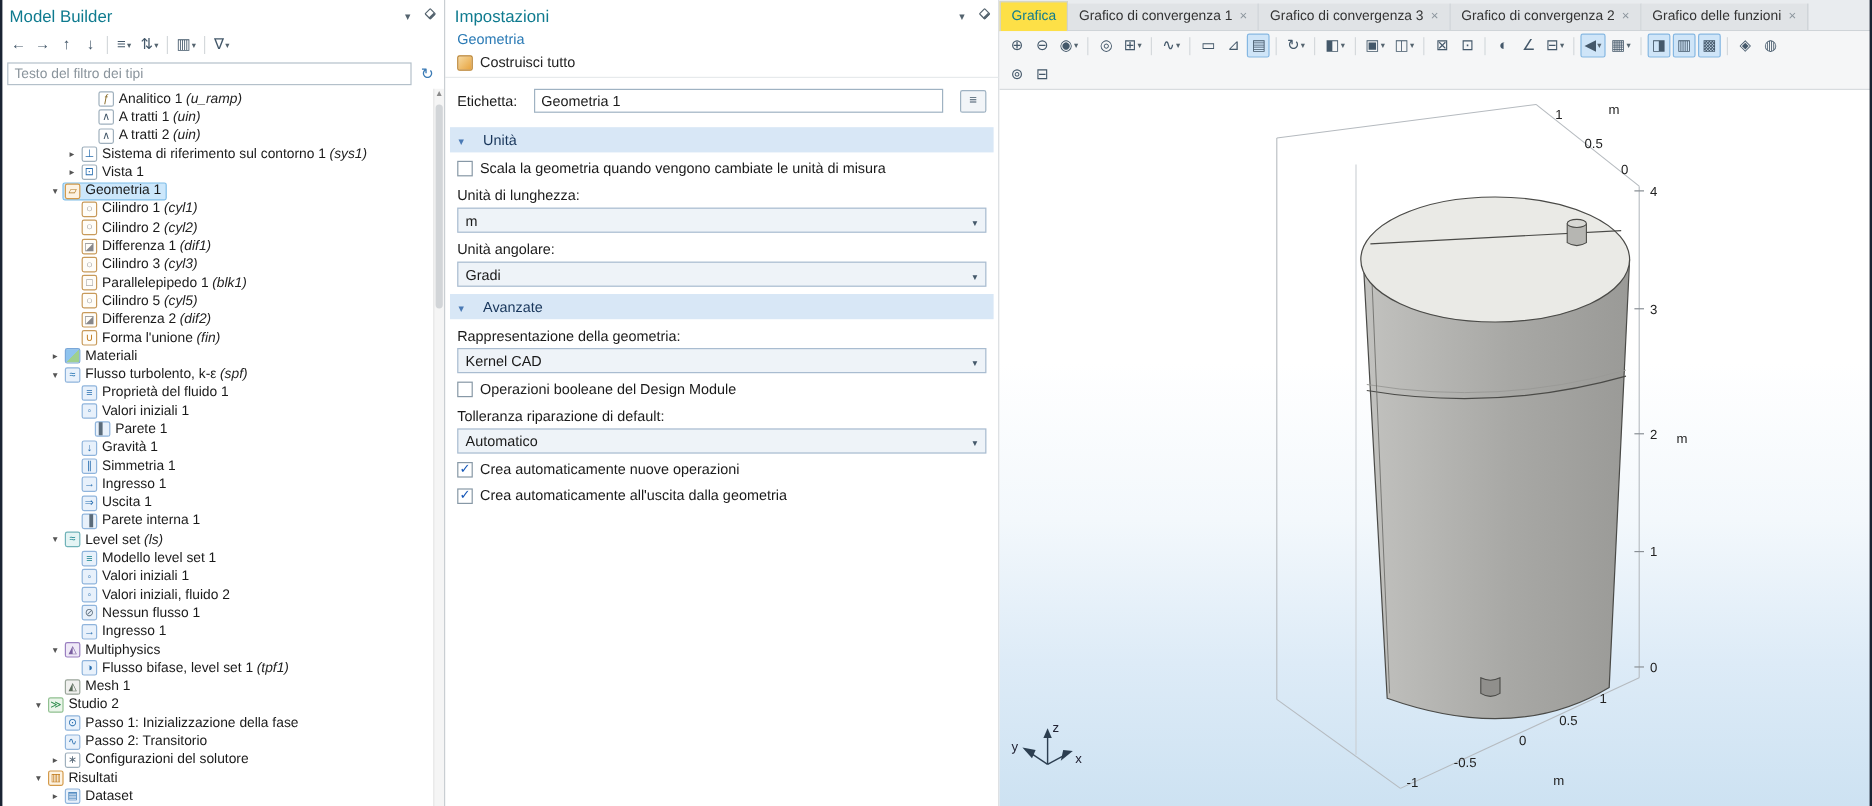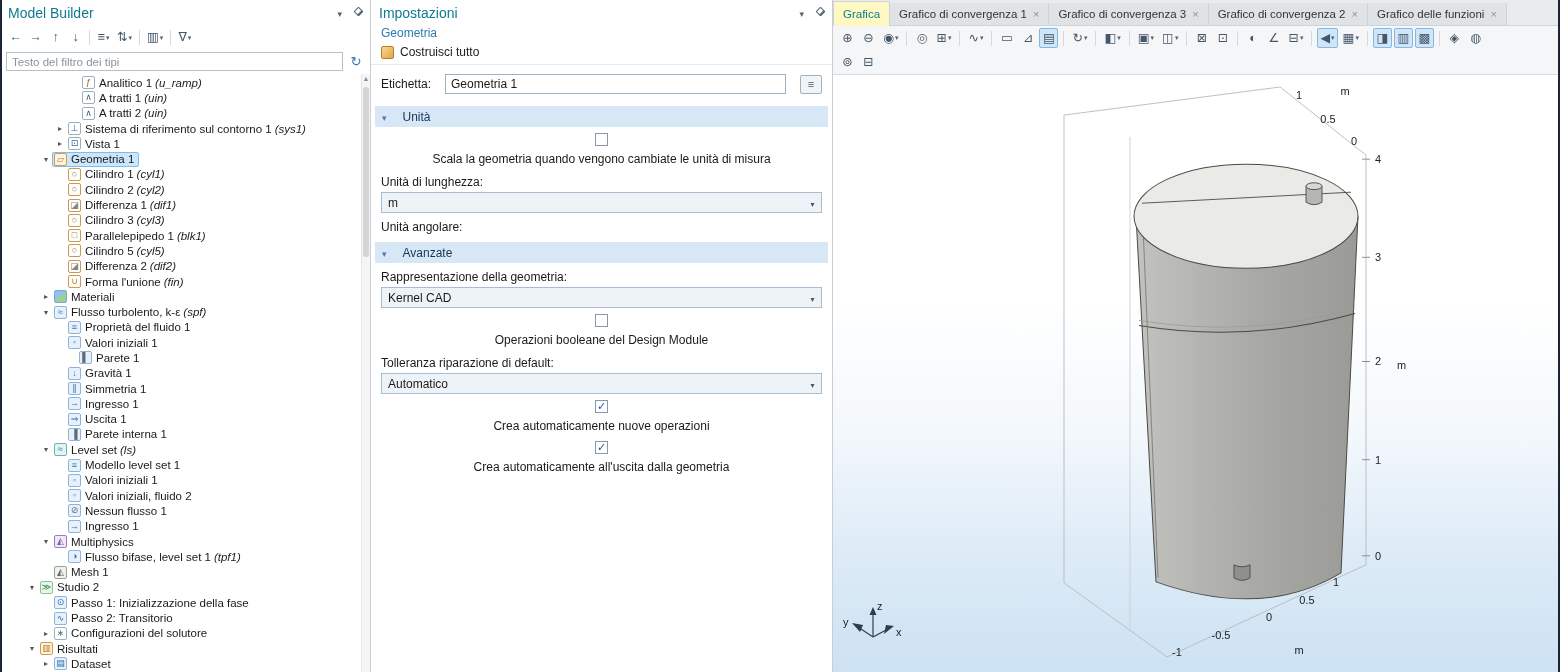--- a/index.html
+++ b/index.html
@@ -88,33 +88,33 @@
   .sub { color:#2a7ab5; font-size:12px; padding:1px 10px 2px; }
   .buildrow { display:flex; align-items:center; gap:6px; padding:3px 10px 5px; font-size:12px; color:#222; border-bottom:1px solid #e7eaec; }
   .build-ic { width:13px; height:13px; border:1px solid #b87f2a; border-radius:2px; background:linear-gradient(135deg,#f6d9a0,#e8a33d); flex:none; }
   .etich { display:flex; align-items:center; gap:14px; padding:9px 10px 6px; }
   .etich label { font-size:12px; }
   .etich input { flex:1; height:20px; border:1px solid #9fb2c2; padding:0 5px; font-size:12px; font-family:inherit; color:#1a1a1a; }
   .mini { width:22px; height:19px; border:1px solid #9fb2c2; background:#f2f5f8; color:#44586a; border-radius:2px; font-size:11px; line-height:1; }
   .mini::before{content:"≡"}
   .sechead { margin:6px 4px 0; height:21px; background:#d8e7f6; display:flex; align-items:center; gap:16px; padding:0 7px; font-size:12px; color:#17355a; }
   .sarrow::before { content:"▾"; font-size:9px; color:#4a7ab5; }
-  .cbrow { display:flex; align-items:center; gap:6px; padding:6px 10px 2px; font-size:12px;flex-direction:column; }
+  .cbrow { display:flex; align-items:center; gap:6px; padding:6px 10px 2px; font-size:12px; }
   .cb { width:13px; height:13px; border:1px solid #8798a6; background:#fff; flex:none; display:inline-flex; align-items:center; justify-content:center; }
   .cb.on::after { content:"✓"; color:#1557b8; font-size:11px; font-weight:bold; line-height:1; }
   .flabel { padding:7px 10px 2px; font-size:12px; }
   .combo { margin:1px 10px 0; height:21px; border:1px solid #a9bcd0; background:#eef3f8; display:flex; align-items:center; font-size:12px; padding-left:6px; }
   .ccaret { margin-left:auto; width:17px; text-align:center; }
   .ccaret::before { content:"▾"; font-size:8px; color:#44586a; }
 
   
   .gfx { flex:1; display:flex; flex-direction:column; background:#fff; min-width:0; }
   .gtabs { height:26px; background:#e9ecef; display:flex; align-items:flex-end; border-bottom:1px solid #cfd4d8; flex:none; }
   .gtab { height:22px; display:flex; align-items:center; padding:0 9px; font-size:11.5px; background:#e0e3e6; border-right:1px solid #cdd2d6; color:#333; gap:6px; white-space:nowrap; }
-  .gtab.active { background:#fef9c3; height:25px; color:#0f7b8f; border-left:1px solid #cfd4d8; border-top:1px solid #cfd4d8; margin-bottom:-1px; }
+  .gtab.active { background:#fde047; height:25px; color:#0f7b8f; border-left:1px solid #cfd4d8; border-top:1px solid #cfd4d8; margin-bottom:-1px; }
   .gtab .x { color:#8a949c; font-size:11px; }
   .gtb { display:flex; align-items:center; gap:2px; padding:2px 5px; background:#f5f6f7; flex:none; }
   .gtb.last { border-bottom:1px solid #d8dcdf; }
   .canvas { flex:1; position:relative; background:linear-gradient(180deg,#ffffff 0%,#ffffff 38%,#f3f8fc 60%,#ddebf7 80%,#cde2f2 100%); min-height:0; }
   .canvas svg { position:absolute; inset:0; width:100%; height:100%; }
   .axt { font-size:11px; fill:#222; font-family:"Liberation Sans","DejaVu Sans",sans-serif; }
   .triadt { font-size:11px; fill:#223; font-family:"Liberation Sans","DejaVu Sans",sans-serif; }
 </style>
 </head>
 <body>
@@ -490,20 +490,24 @@
     <div class="cbrow">
       <span class="cb"></span>
       <span>Scala la geometria quando vengono cambiate le unità di misura</span>
     </div>
     <div class="flabel">Unità di lunghezza:</div>
     <div class="combo">
       <span>m</span>
       <span class="ccaret"></span>
     </div>
     <div class="flabel">Unità angolare:</div>
+    <div class="combo">
+      <span>Gradi</span>
+      <span class="ccaret"></span>
+    </div>
 
     <div class="sechead">
       <span class="sarrow"></span>
       <span>Avanzate</span>
     </div>
     <div class="flabel">Rappresentazione della geometria:</div>
     <div class="combo">
       <span>Kernel CAD</span>
       <span class="ccaret"></span>
     </div>

